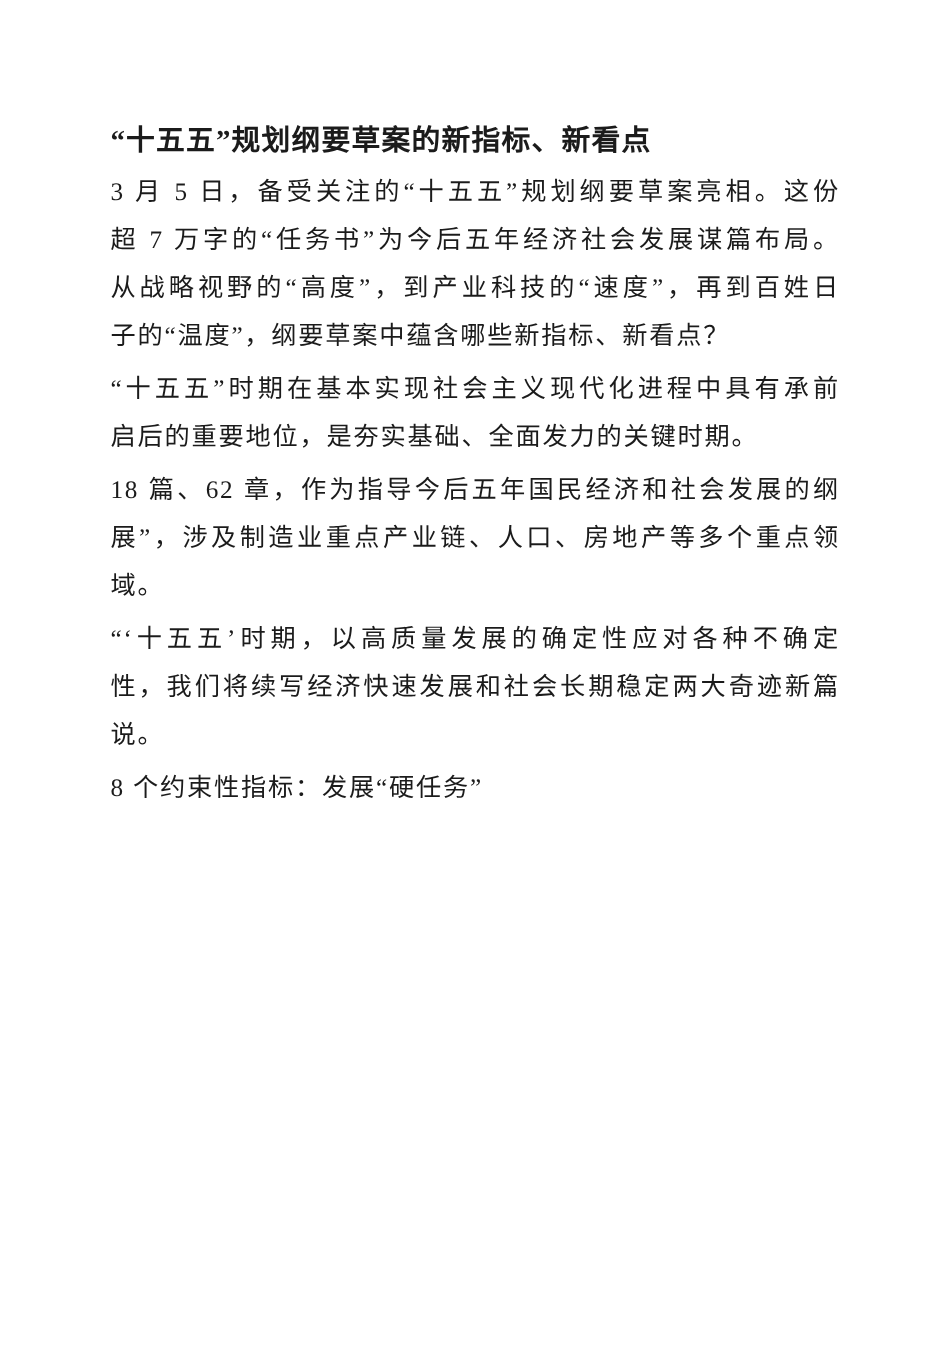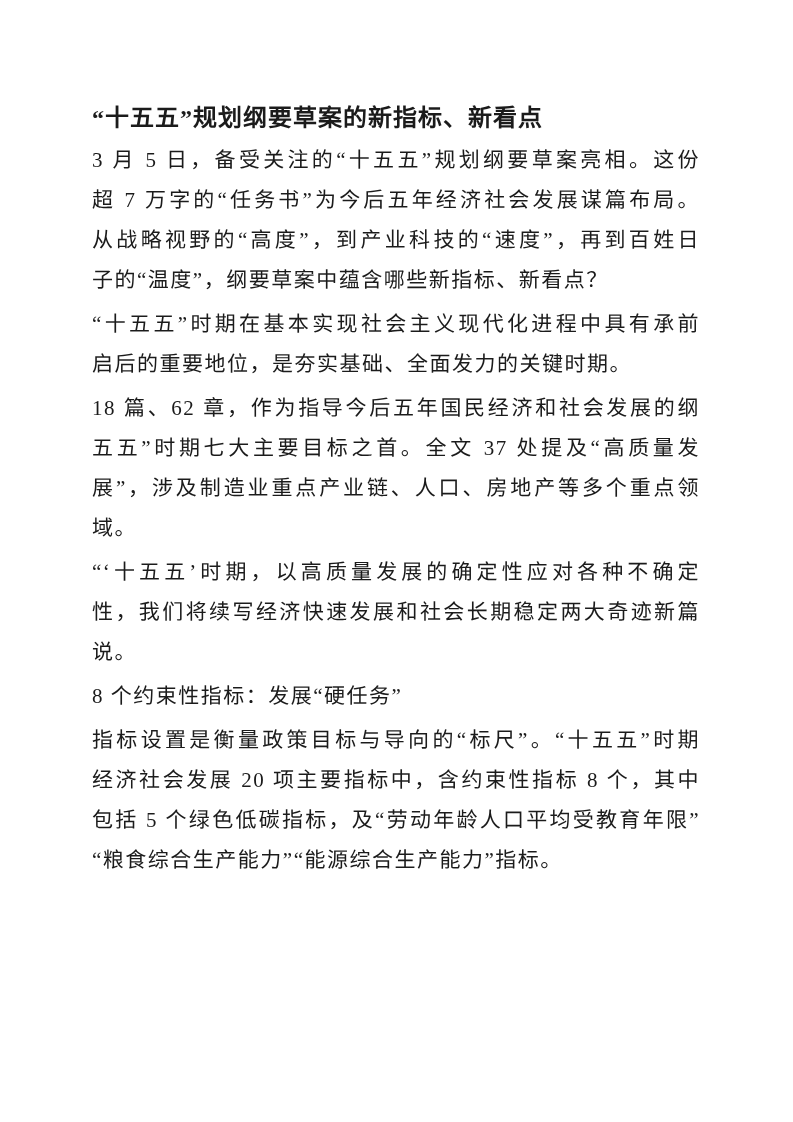--- a/index.html
+++ b/index.html
@@ -66,35 +66,28 @@
   </div>
 
 
   <div class="para">
     <div class="line just">“十五五”时期在基本实现社会主义现代化进程中具有承前</div>
     <div class="line last">启后的重要地位，是夯实基础、全面发力的关键时期。</div>
   </div>
 
   <div class="para">
     <div class="line just">18 篇、62 章，作为指导今后五年国民经济和社会发展的纲</div>
-    <div class="line just">五五”时期七大主要目标之首。全文 37 处提及“高质量发</div>
     <div class="line just">展”，涉及制造业重点产业链、人口、房地产等多个重点领</div>
     <div class="line last">域。</div>
   </div>
 
   <div class="para">
     <div class="line just">“‘十五五’时期，以高质量发展的确定性应对各种不确定</div>
     <div class="line just">性，我们将续写经济快速发展和社会长期稳定两大奇迹新篇</div>
     <div class="line last">说。</div>
   </div>
 
   <div class="para">
     <div class="line last">8 个约束性指标：发展“硬任务”</div>
   </div>
 
-  <div class="para">
-    <div class="line just">指标设置是衡量政策目标与导向的“标尺”。“十五五”时期</div>
-    <div class="line just">经济社会发展 20 项主要指标中，含约束性指标 8 个，其中</div>
-    <div class="line just">包括 5 个绿色低碳指标，及“劳动年龄人口平均受教育年限”</div>
-    <div class="line last">“粮食综合生产能力”“能源综合生产能力”指标。</div>
-  </div>
 
 </div>
 
 </body></html>

